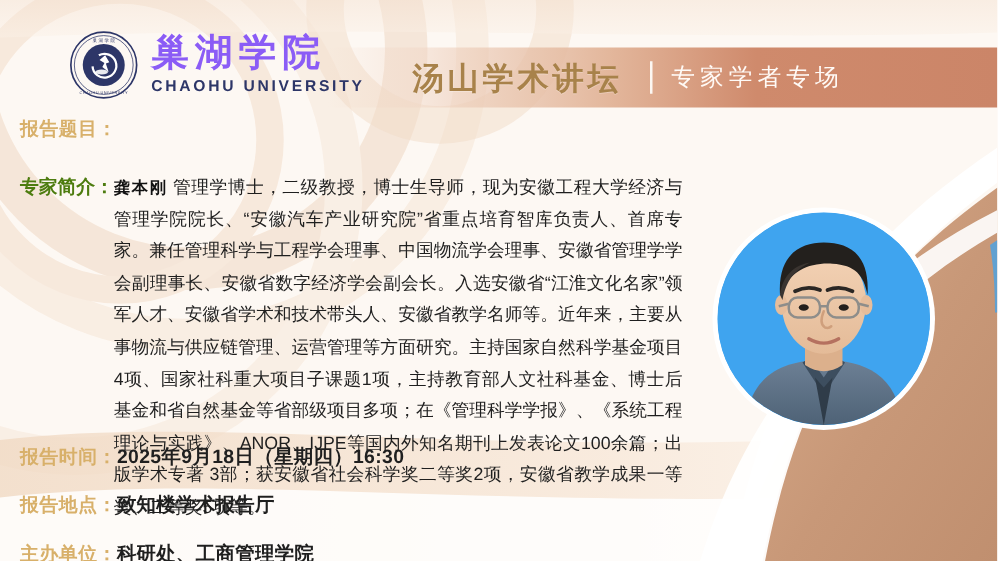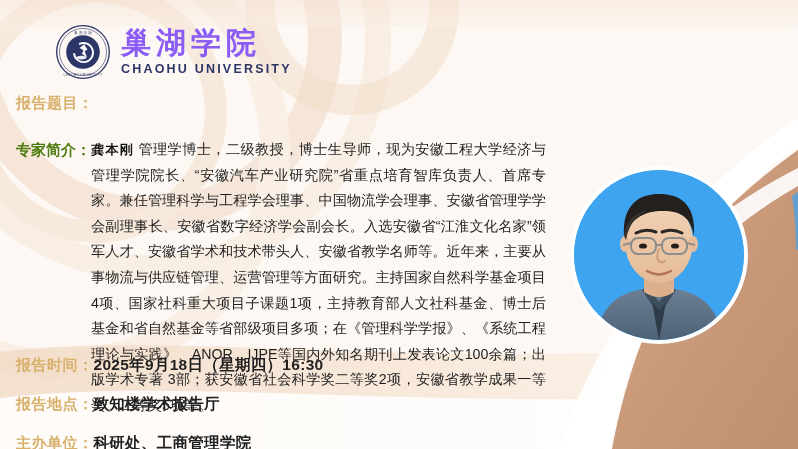--- a/index.html
+++ b/index.html
@@ -168,20 +168,25 @@
 
         <path d="M560,449 C596,330 672,232 798,168 L798,186 C690,248 620,338 588,449 Z" fill="#ffffff" opacity="0.9"></path>
 
         <path d="M792,196 C795,214 796,232 796,250 L798,250 L798,192 Z" fill="#3fa4ef" opacity="0.75"></path>
       </g>
     </svg>
   </div>
 
   <div class="header">
 
+    <div class="banner">
+      <span class="banner-main">汤山学术讲坛</span>
+      <span class="banner-div"></span>
+      <span class="banner-sub">专家学者专场</span>
+    </div>
 
     <div class="logo-block">
       <svg class="seal" viewBox="0 0 100 100">
         <circle cx="50" cy="50" r="47" fill="none" stroke="#2d3668" stroke-width="2.4"></circle>
         <circle cx="50" cy="50" r="42" fill="none" stroke="#2d3668" stroke-width="1.1"></circle>
         <circle cx="50" cy="50" r="30" fill="#2d3668"></circle>
         <path d="M34 52 a17 17 0 1 0 9 -16" fill="none" stroke="#ffffff" stroke-width="3.2"></path>
         <path d="M52 36 l6 10 -5 2 4 12 -9 -7 3 -6 -7 -4 z" fill="#ffffff"></path>
         <ellipse cx="47" cy="60" rx="9" ry="3.4" fill="#ffffff" opacity="0.9"></ellipse>
         <text x="50" y="17" font-size="6.5" fill="#2d3668" text-anchor="middle" font-family="DejaVu Serif, serif">巢 湖 学 院</text>

